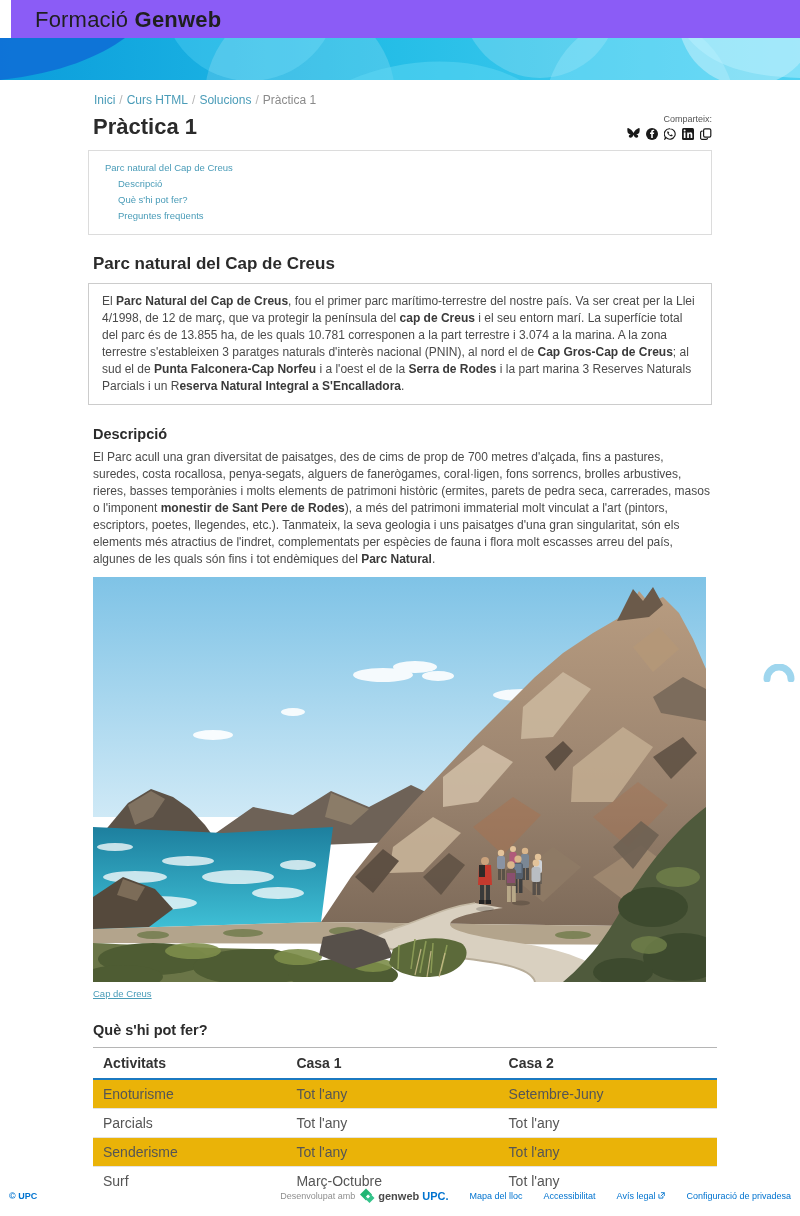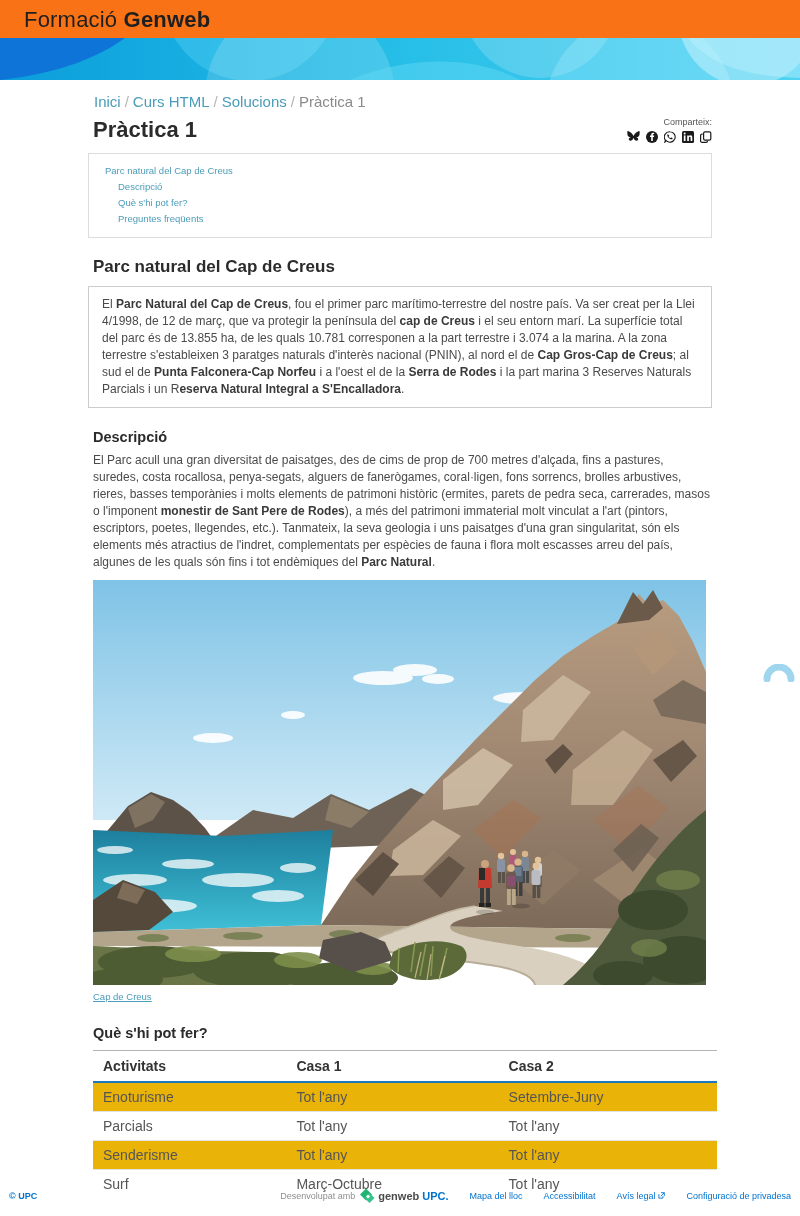--- a/index.html
+++ b/index.html
@@ -6,30 +6,30 @@
   * { margin:0; padding:0; box-sizing:border-box; }
   html,body { width:800px; }
   body {
     font-family:"Liberation Sans", sans-serif;
     background:#ffffff; color:#4a4a4a;
     width:800px; height:1216px; position:relative; overflow:hidden;
   }
   a { text-decoration:none; cursor:pointer; }
 
   
-  .site-header { padding:7px 24px 5px 24px; background:#f97316; }
+  .site-header { padding:7px 24px 5px 24px; background:#8b5cf6;margin-left:11px; }
   .brand { font-size:22px; color:#1f1f1f; letter-spacing:.2px; }
   .brand .bold { font-weight:bold; }
 
   .banner { display:block; width:800px; height:42px; }
 
   
   .container { width:624px; margin:0 auto; padding-top:13px; }
 
-  .breadcrumb { font-size:15px; color:#9a9a9a; padding-left:6px; }
+  .breadcrumb { font-size:12px; color:#9a9a9a; padding-left:6px; }
   .breadcrumb a { color:#4a9cb8; }
   .breadcrumb .sep { margin:0 4px; color:#b5b5b5; }
   .breadcrumb .current { color:#8a8a8a; }
 
   .title-row { display:flex; justify-content:space-between; align-items:flex-start; margin-top:7px; padding-left:5px; }
   h1 { font-size:22px; color:#2b2b2b; font-weight:bold; }
   .share-block { text-align:right; }
   .share-label { font-size:9px; color:#555; }
   .share-icons { display:flex; gap:6px; margin-top:4px; justify-content:flex-end; }
   .share-icons svg { display:block; }

